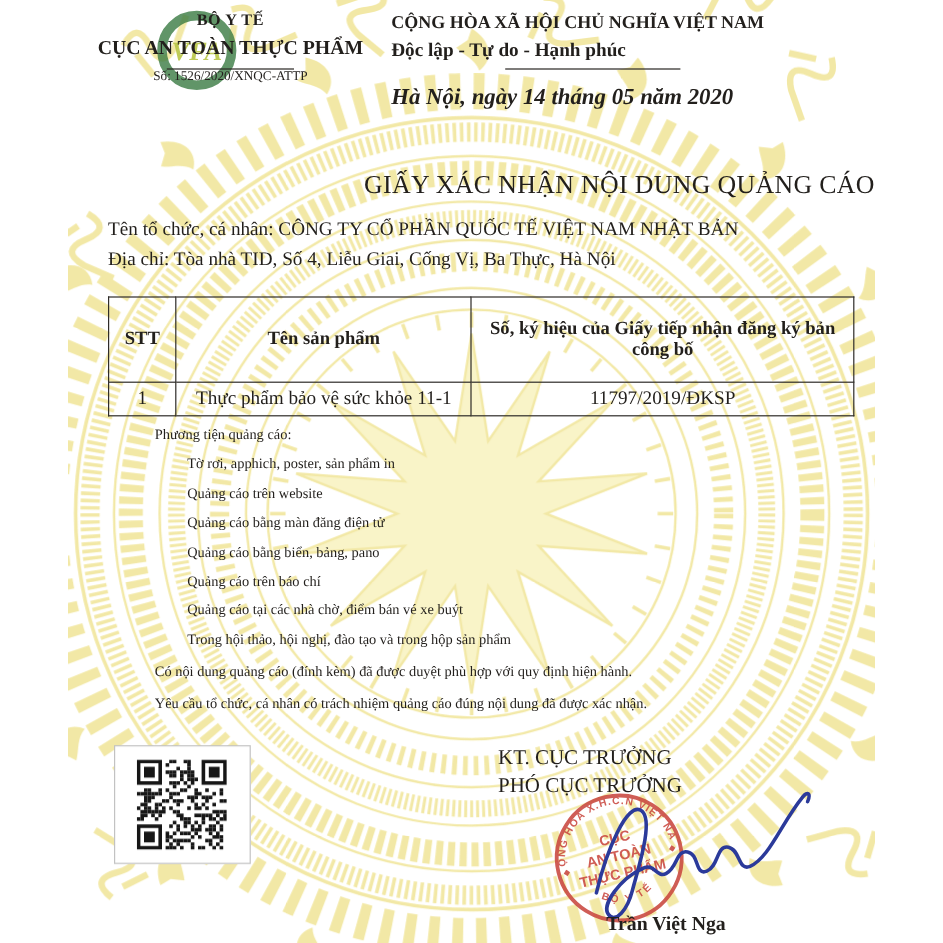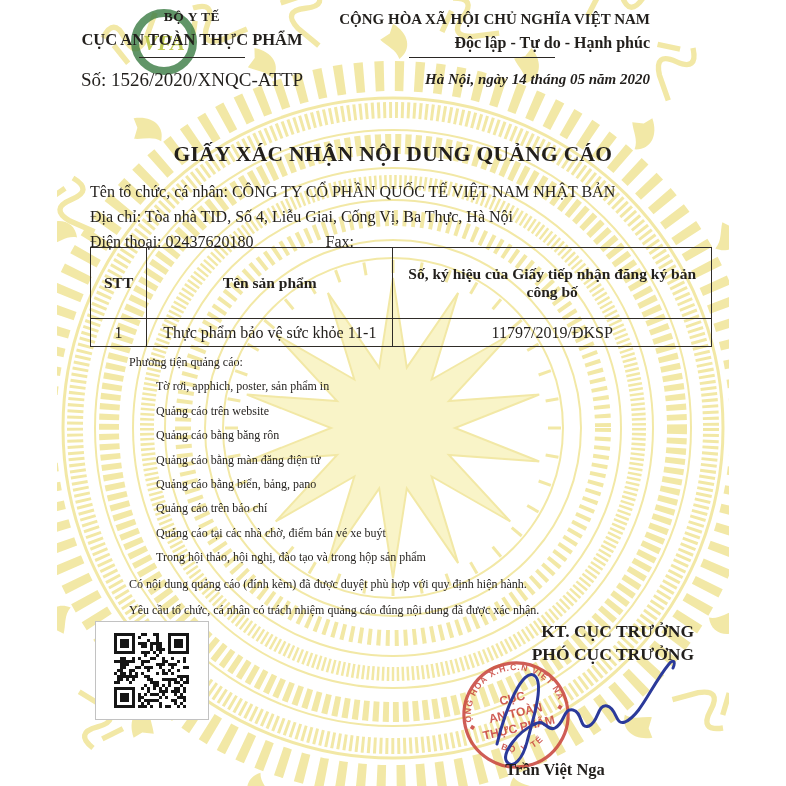--- a/index.html
+++ b/index.html
@@ -6,49 +6,49 @@
   .page{position:relative;width:786px;height:786px;background:#ffffff;overflow:hidden;
         font-family:"Liberation Serif", serif;color:#221f1c;}
   .abs{position:absolute;}
   
   #watermark{position:absolute;left:57px;top:0;width:672px;height:786px;overflow:hidden;z-index:0;}
   
   .hdr-left{left:56px;top:9px;width:272px;text-align:center;z-index:2;}
   .hdr-left .l1{font-size:13.5px;font-weight:700;letter-spacing:.5px;}
   .hdr-left .l2{font-size:16.5px;font-weight:700;margin-top:5px;}
   .hdr-left .rule{width:106px;border-top:1.6px solid #2a2724;margin:7px auto 0;}
-  .hdr-left .num{font-size:19px;margin-top:11px;}
+  .hdr-left .num{font-size:11px;margin-top:0;}
   .logo{left:128px;top:5px;width:72px;height:72px;z-index:1;}
-  .hdr-right{left:314px;top:11px;width:336px;text-align:right;z-index:2;}
+  .hdr-right{left:326px;top:11px;width:336px;text-align:left;z-index:2;}
   .hdr-right .l1{font-size:15px;font-weight:700;}
   .hdr-right .l2{font-size:16px;font-weight:700;margin-top:6px;}
   .hdr-right .rule{width:146px;border-top:1.6px solid #2a2724;margin:5px auto 0;}
-  .hdr-right .date{font-size:15px;font-style:italic;font-weight:600;margin-top:13px;}
-  
-  .doc-title{left:57px;top:142px;width:672px;text-align:center;font-size:21.5px;font-weight:700;
+  .hdr-right .date{font-size:19px;font-style:italic;font-weight:600;margin-top:13px;}
+  
+  .doc-title{left:57px;top:142px;width:672px;text-align:right;font-size:21.5px;font-weight:400;
              letter-spacing:.3px;z-index:2;}
   
   .info{left:90px;top:180px;width:625px;font-size:16px;line-height:24.8px;z-index:2;}
   .info .faxrow span.fax{display:inline-block;margin-left:72px;}
   
   table.doc{position:absolute;left:90px;top:247px;width:622px;border-collapse:collapse;z-index:2;
             font-size:16px;}
   table.doc th, table.doc td{border:1.6px solid #2f2c28;text-align:center;vertical-align:middle;
             background:transparent;padding:0 6px;}
   table.doc th{font-size:15.5px;font-weight:700;height:70px;}
   table.doc td{height:27px;font-size:16px;}
   .col-stt{width:44px;}
   .col-name{width:244px;}
   .col-no{width:318px;}
   
   .media{left:92px;top:350px;width:610px;font-size:12px;line-height:24.4px;z-index:2;margin-left:37px;}
   .media .item{padding-left:27px;}
   .media .closing{margin-top:2px;}
   
-  .sig-title{left:442px;top:620px;width:252px;text-align:right;font-size:17.5px;font-weight:700;
+  .sig-title{left:415px;top:620px;width:252px;text-align:left;font-size:17.5px;font-weight:400;
              line-height:23px;z-index:2;}
   .sig-name{left:429px;top:760px;width:252px;text-align:center;font-size:16.5px;font-weight:700;z-index:4;}
   .stamp{left:459px;top:658px;width:114px;height:114px;z-index:3;transform:rotate(-13deg);opacity:.88;}
   .autograph{left:483px;top:648px;width:200px;height:125px;z-index:4;}
   
   .qr-box{left:95px;top:621px;width:112px;height:97px;background:#ffffff;border:1px solid #c2c2c2;z-index:2;}
   .qr-box .qr{position:absolute;left:18px;top:11px;}
 </style>
 </head>
 <body>
@@ -156,21 +156,20 @@
     <div class="l2">Độc lập - Tự do - Hạnh phúc</div>
     <div class="rule"></div>
     <div class="date">Hà Nội, ngày 14 tháng 05 năm 2020</div>
   </div>
 
   <div class="abs doc-title">GIẤY XÁC NHẬN NỘI DUNG QUẢNG CÁO</div>
 
   <div class="abs info">
     <div>Tên tổ chức, cá nhân: CÔNG TY CỔ PHẦN QUỐC TẾ VIỆT NAM NHẬT BẢN</div>
     <div>Địa chỉ: Tòa nhà TID, Số 4, Liễu Giai, Cống Vị, Ba Thực, Hà Nội</div>
-    <div class="faxrow"><span>Điện thoại: 02437620180</span><span class="fax">Fax:</span></div>
   </div>
 
   <table class="doc">
     <tbody>
         <tr>
       <th class="col-stt">STT</th>
       <th class="col-name">Tên sản phẩm</th>
       <th class="col-no">Số, ký hiệu của Giấy tiếp nhận đăng ký bản công bố</th>
     </tr>
     <tr>
@@ -178,21 +177,20 @@
       <td>Thực phẩm bảo vệ sức khỏe 11-1</td>
       <td>11797/2019/ĐKSP</td>
     </tr>
   </tbody>
     </table>
 
   <div class="abs media">
     <div>Phương tiện quảng cáo:</div>
     <div class="item">Tờ rơi, apphich, poster, sản phẩm in</div>
     <div class="item">Quảng cáo trên website</div>
-    <div class="item">Quảng cáo bằng băng rôn</div>
     <div class="item">Quảng cáo bằng màn đăng điện tử</div>
     <div class="item">Quảng cáo bằng biển, bảng, pano</div>
     <div class="item">Quảng cáo trên báo chí</div>
     <div class="item">Quảng cáo tại các nhà chờ, điểm bán vé xe buýt</div>
     <div class="item">Trong hội thảo, hội nghị, đào tạo và trong hộp sản phẩm</div>
     <div class="closing">Có nội dung quảng cáo (đính kèm) đã được duyệt phù hợp với quy định hiện hành.</div>
     <div class="closing">Yêu cầu tổ chức, cá nhân có trách nhiệm quảng cáo đúng nội dung đã được xác nhận.</div>
   </div>
 
   <div class="abs sig-title">

